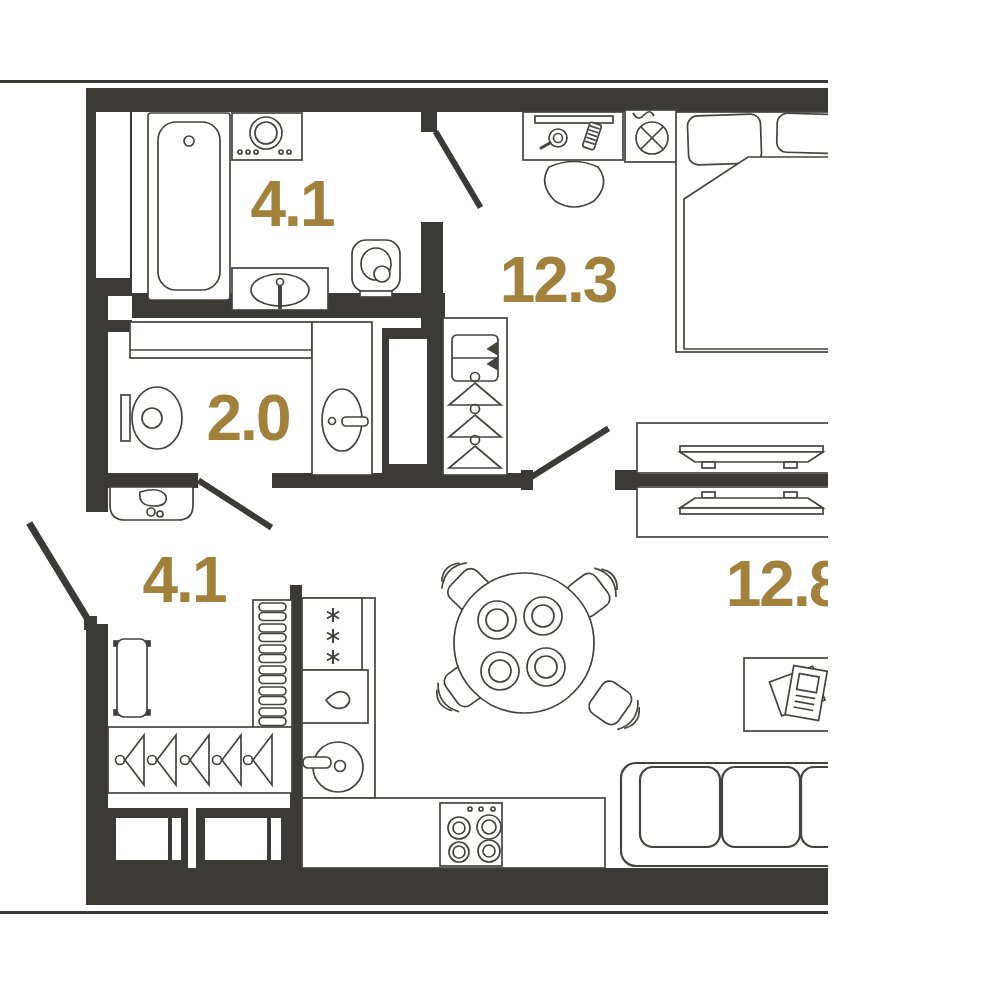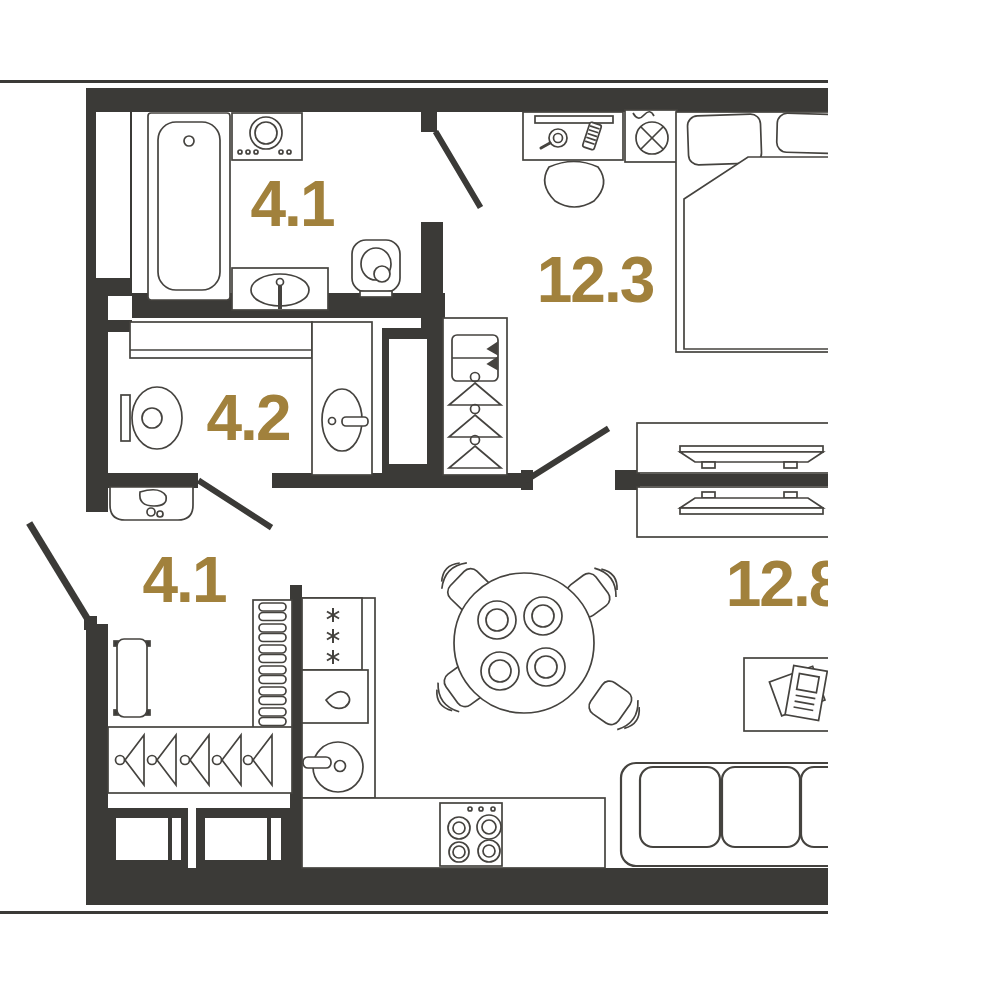--- a/index.html
+++ b/index.html
@@ -361,17 +361,17 @@
     <g stroke-width="2.2">
       <rect x="621" y="763" width="282" height="103" rx="15"></rect>
       <rect x="640" y="767" width="80" height="80" rx="13"></rect>
       <rect x="722" y="767" width="78" height="80" rx="13"></rect>
       <rect x="801" y="767" width="78" height="80" rx="13"></rect>
     </g>
   </g>
 </svg>
 
 <div class="area-label" style="left:217px;top:172px;">4.1</div>
-<div class="area-label" style="left:520px;top:248px;">12.3</div>
-<div class="area-label" style="left:173px;top:386px;">4.2</div>
+<div class="area-label" style="left:483px;top:248px;">12.3</div>
+<div class="area-label" style="left:173px;top:386px;">2.0</div>
 <div class="area-label" style="left:109px;top:548px;">4.1</div>
 <div class="area-label" style="left:709px;top:552px;">12.8</div>
 </div>
 
 </body></html>

